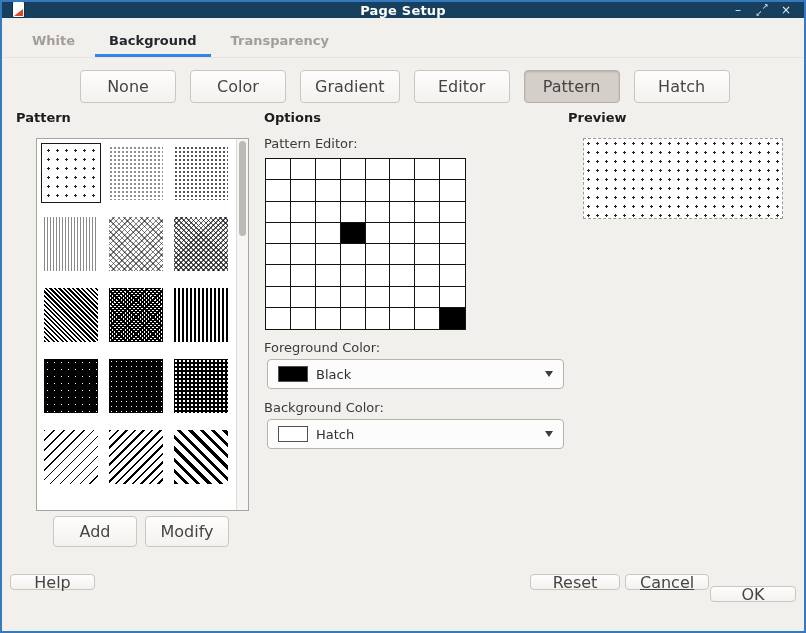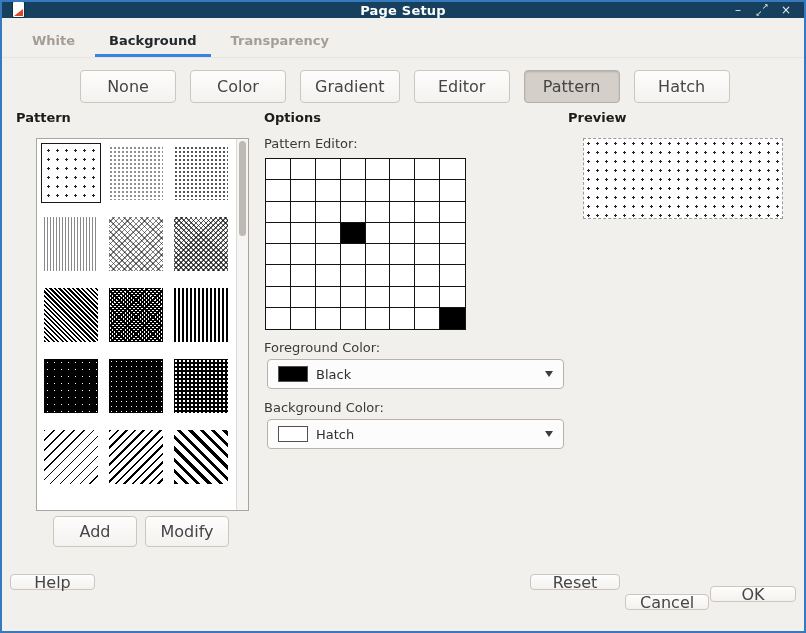--- a/index.html
+++ b/index.html
@@ -89,21 +89,21 @@
     border-top:6px solid #3c3c3c;}
 
   
   .preview-box{position:absolute;left:581px;top:120px;width:200px;height:81px;
     border:1px dashed #9a9a9a;box-sizing:border-box;}
 
   
   .btn.footer{position:absolute;height:16px;}
   .help-btn{left:8px;top:556px;min-width:85px;}
   .reset-btn{left:528px;top:556px;min-width:90px;}
-  .cancel-btn{left:623px;top:576px;min-width:80px;}
+  .cancel-btn{left:623px;top:556px;min-width:80px;text-decoration:underline;}
   .ok-btn{left:708px;top:568px;min-width:86px;}
 
   
   .sw-dots-sparse{background-color:#fff;background-image:radial-gradient(circle,#222 1px,transparent 1.2px);background-size:9px 9px;}
   .sw-dots-fine{background-color:#fff;background-image:radial-gradient(circle,#8a8a8a .7px,transparent .9px);background-size:4px 4px;}
   .sw-dots-medium{background-color:#fff;background-image:radial-gradient(circle,#555 .8px,transparent 1px);background-size:4px 4px;}
   .sw-lines-vertical-fine{background-color:#fff;background-image:repeating-linear-gradient(90deg,#8a8a8a 0 1px,transparent 1px 3px);}
   .sw-crosshatch-light{background-color:#fff;background-image:
     repeating-linear-gradient(45deg,rgba(0,0,0,.5) 0 1px,transparent 1px 4px),
     repeating-linear-gradient(-45deg,rgba(0,0,0,.5) 0 1px,transparent 1px 4px);}

